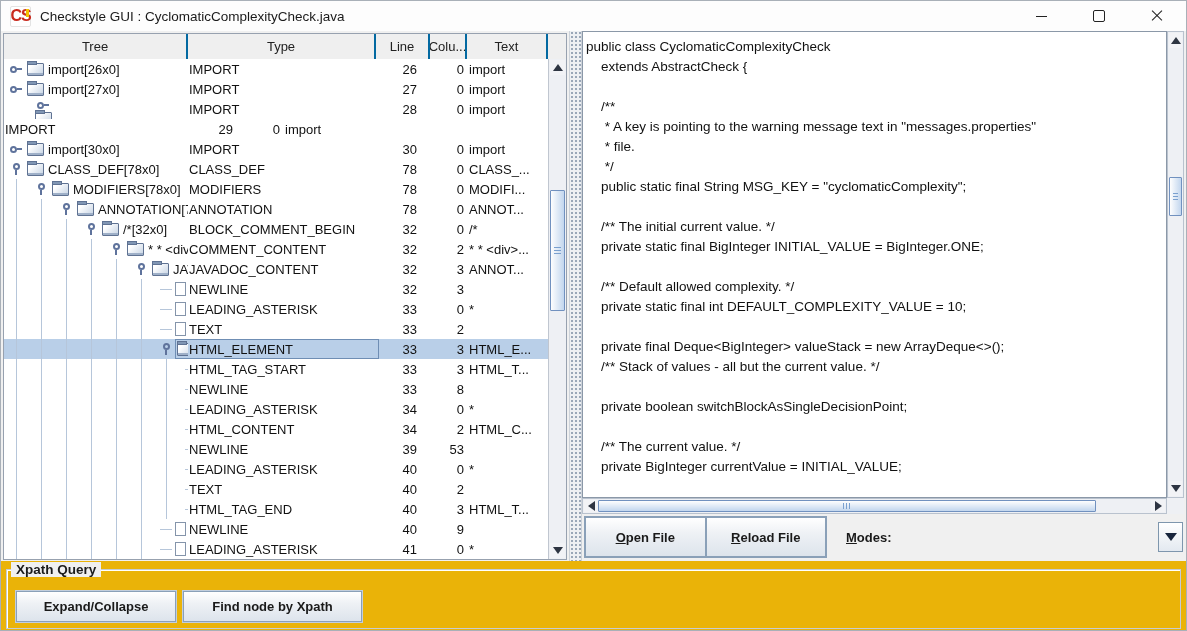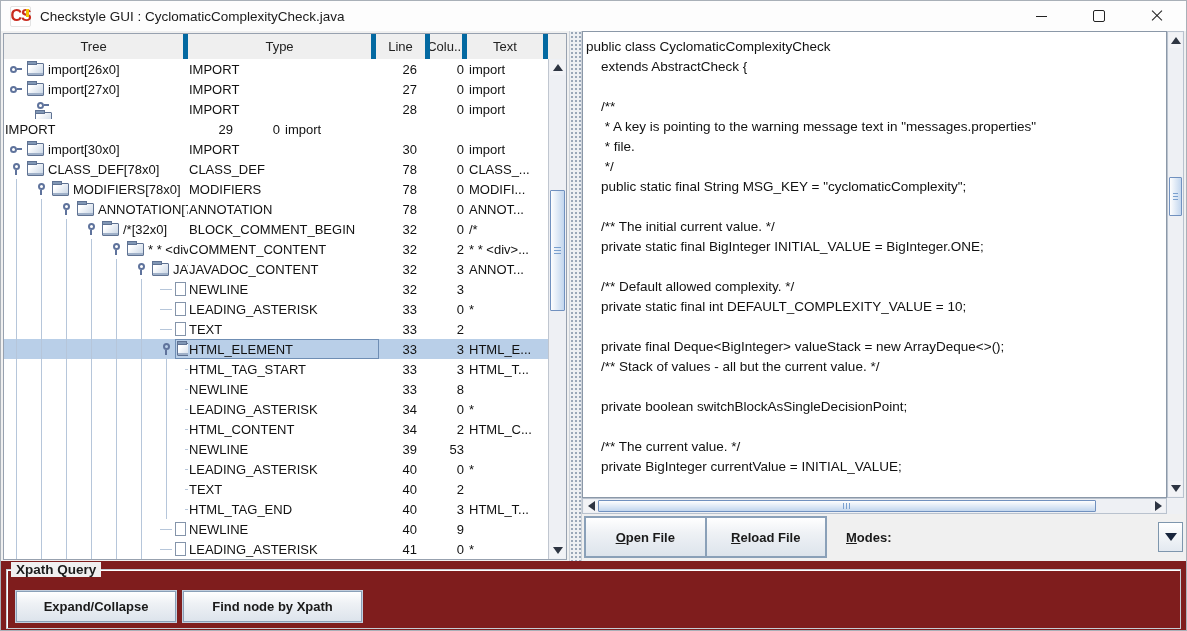--- a/index.html
+++ b/index.html
@@ -16,21 +16,21 @@
   .ic-min{width:11px;height:1px;background:#222;}
   .ic-max{width:10px;height:10px;border:1px solid #222;border-radius:2px;}
   .ic-close{width:12px;height:12px;position:relative;}
   .ic-close::before,.ic-close::after{content:'';position:absolute;left:-1px;top:5px;width:14px;height:1px;background:#222;}
   .ic-close::before{transform:rotate(45deg);}
   .ic-close::after{transform:rotate(-45deg);}
 
   
   .lpanel{position:absolute;left:2px;top:32px;width:564px;height:527px;background:#fff;border:1px solid #97a1af;box-sizing:border-box;}
   .thead{position:absolute;left:0;top:0;right:0;height:25px;background:#efefef;border-bottom:1px solid #b5b5b5;display:flex;}
-  .hcell{box-sizing:border-box;height:100%;border-right:5px solid #0369a1;display:flex;align-items:center;justify-content:center;font-size:13px;color:#222;overflow:hidden;white-space:nowrap;}
+  .hcell{box-sizing:border-box;height:100%;border-right:2px solid #0369a1;display:flex;align-items:center;justify-content:center;font-size:13px;color:#222;overflow:hidden;white-space:nowrap;}
   .h-tree{width:184px;} .h-type{width:188px;} .h-line{width:54px;} .h-col{width:37px;} .h-text{width:81px;} .h-pad{flex:1;border-right:none;}
   .tbody{position:absolute;left:0;top:25px;width:545px;height:500px;overflow:hidden;background:#fff;}
   .trow{height:20px;display:flex;align-items:center;font-size:13px;color:#111;position:relative;}
   .trow.sel{background:#b9cfe8;}
   .selbox{position:absolute;left:171px;top:0;width:202px;height:18px;border:1px solid #6f8eb4;pointer-events:none;}
   .cell{box-sizing:border-box;height:100%;overflow:hidden;white-space:nowrap;display:flex;align-items:center;}
   .c-tree{width:184px;position:relative;}
   .c-type{width:188px;padding-left:1px;}
   .c-line{width:54px;justify-content:flex-end;padding-right:13px;}
   .c-col{width:37px;justify-content:flex-end;padding-right:3px;}
@@ -79,21 +79,21 @@
   .btnrow{position:absolute;left:0;top:483px;width:602px;height:47px;}
   .btnpair{position:absolute;left:2px;top:2px;width:243px;height:42px;border:1px solid #8aa0b8;display:flex;background:#e8ecf2;box-sizing:border-box;}
   .mbtn{background:linear-gradient(#ffffff,#eef1f5 40%,#dde4ec);border:1px solid #8aa0b8;font-weight:bold;font-size:13px;color:#1a1a1a;display:flex;align-items:center;justify-content:center;box-sizing:border-box;cursor:default;}
   .btnpair .mbtn{flex:1;}
   .modeslbl{position:absolute;left:264px;top:0;height:47px;display:flex;align-items:center;font-weight:bold;font-size:13px;color:#1a1a1a;}
   .combo{position:absolute;left:324px;top:8px;width:253px;height:30px;background:#fff;border:1px solid #7e96ad;box-sizing:border-box;display:flex;align-items:center;padding-left:7px;font-weight:bold;font-size:13px;color:#111;white-space:nowrap;overflow:hidden;}
   .comboarrow{position:absolute;left:576px;top:8px;width:25px;height:30px;background:linear-gradient(#ffffff,#e3e9f0);border:1px solid #7e96ad;box-sizing:border-box;display:flex;align-items:center;justify-content:center;}
   .comboarrow .tri-dn{border-left-width:6px;border-right-width:6px;border-top-width:8px;border-top-color:#18253c;}
 
   
-  .bottom{position:absolute;left:0;top:560px;width:100%;height:71px;background:#7f1d1d;}
+  .bottom{position:absolute;left:0;top:560px;width:100%;height:71px;background:#eab308;}
   .group{position:absolute;left:5px;right:5px;top:8px;bottom:3px;border:1px solid #c6ccd4;box-shadow:inset 1px 1px 0 #ffffff;}
   .grouplbl{position:absolute;left:10px;top:1px;background:#f0f0f0;padding:0 5px;font-weight:bold;font-size:13.5px;color:#1c1c1c;}
   .xbtn{position:absolute;box-shadow:0 0 0 1px #c2cedd;}
   .xb1{left:15px;top:30px;width:160px;height:31px;}
   .xb2{left:182px;top:30px;width:179px;height:31px;}
 </style>
 </head>
 <body>
 
 <div class="window">

